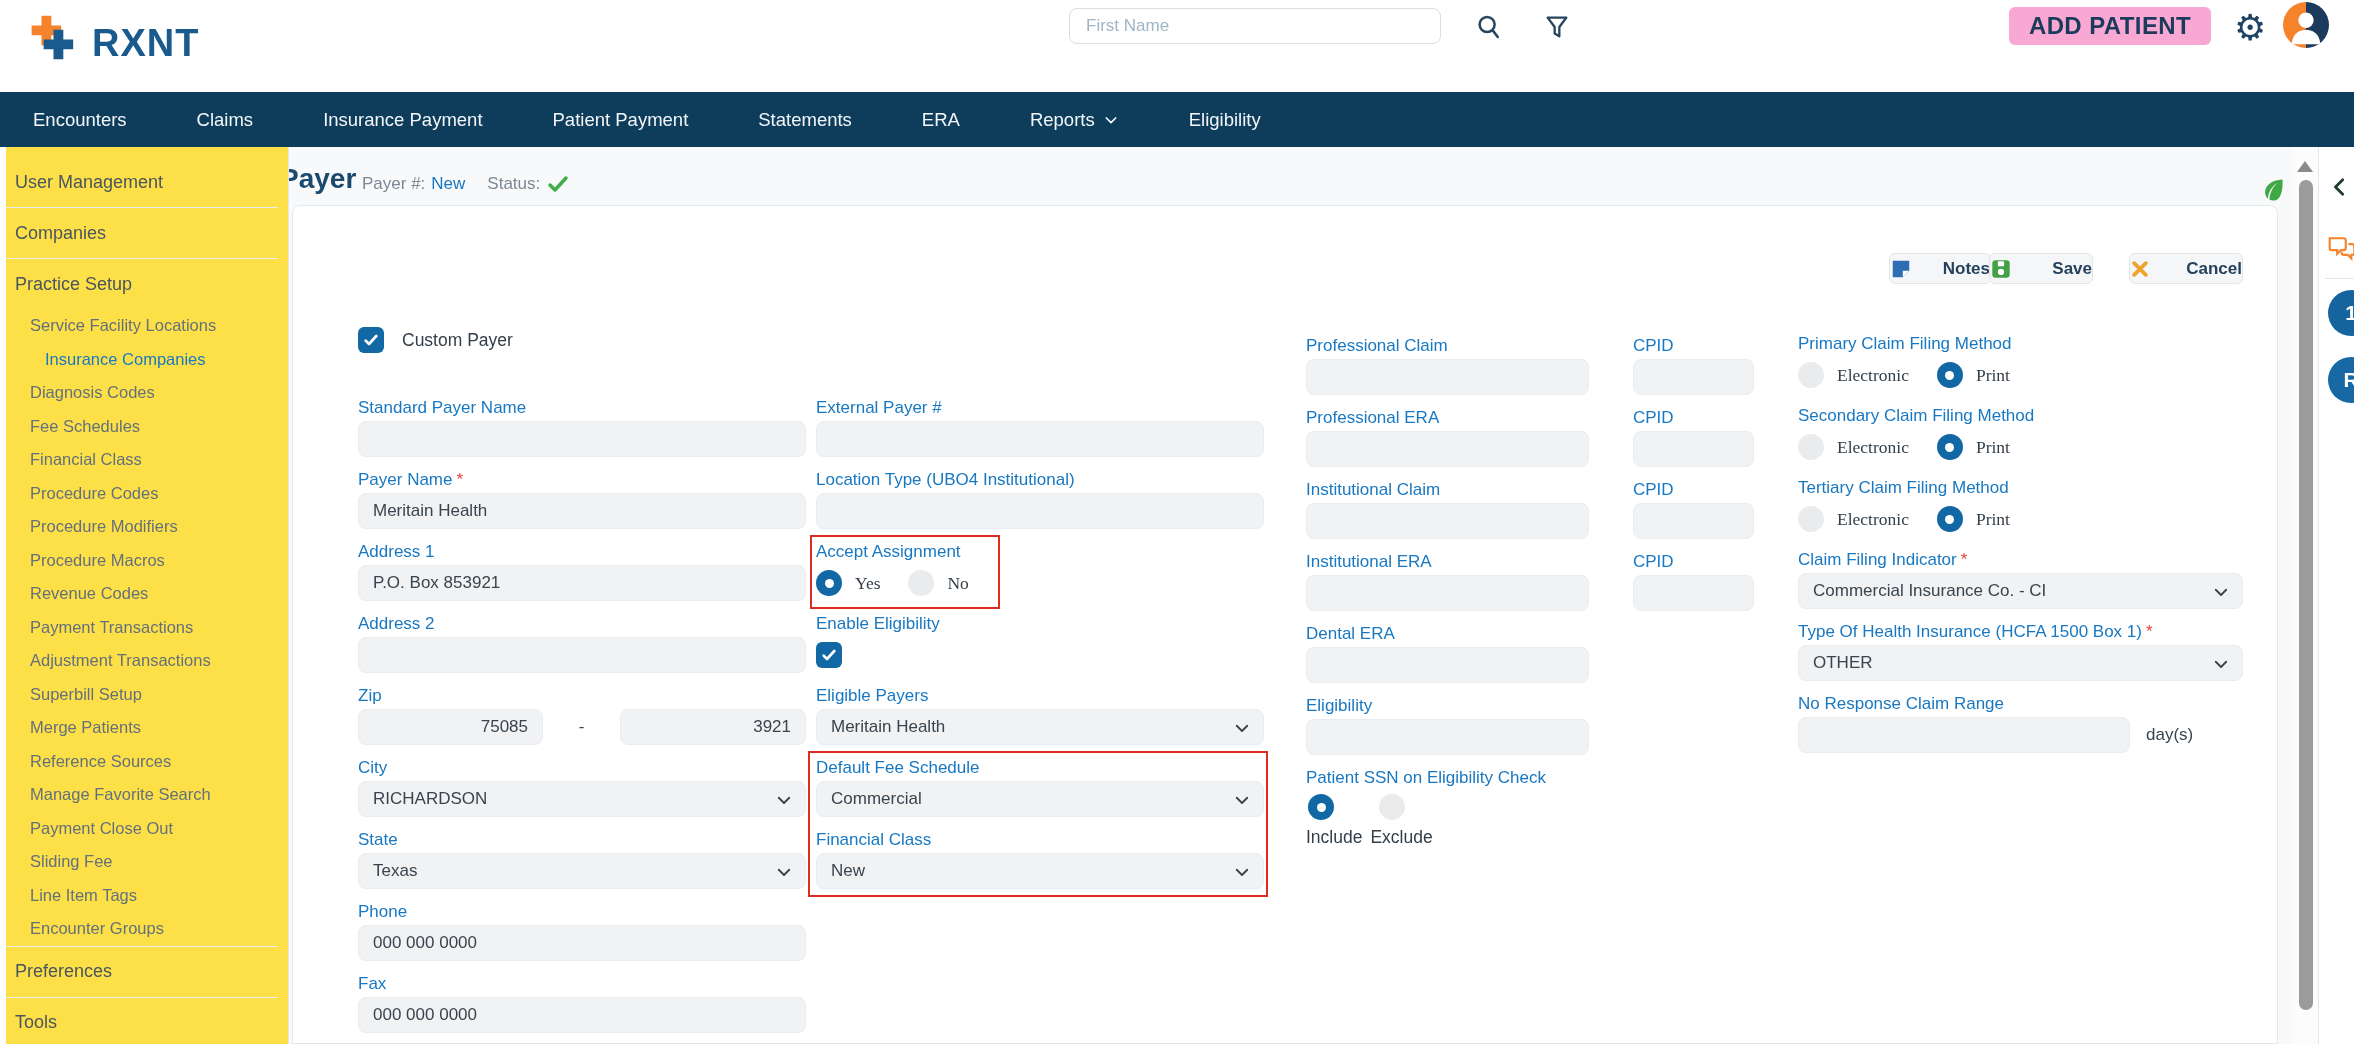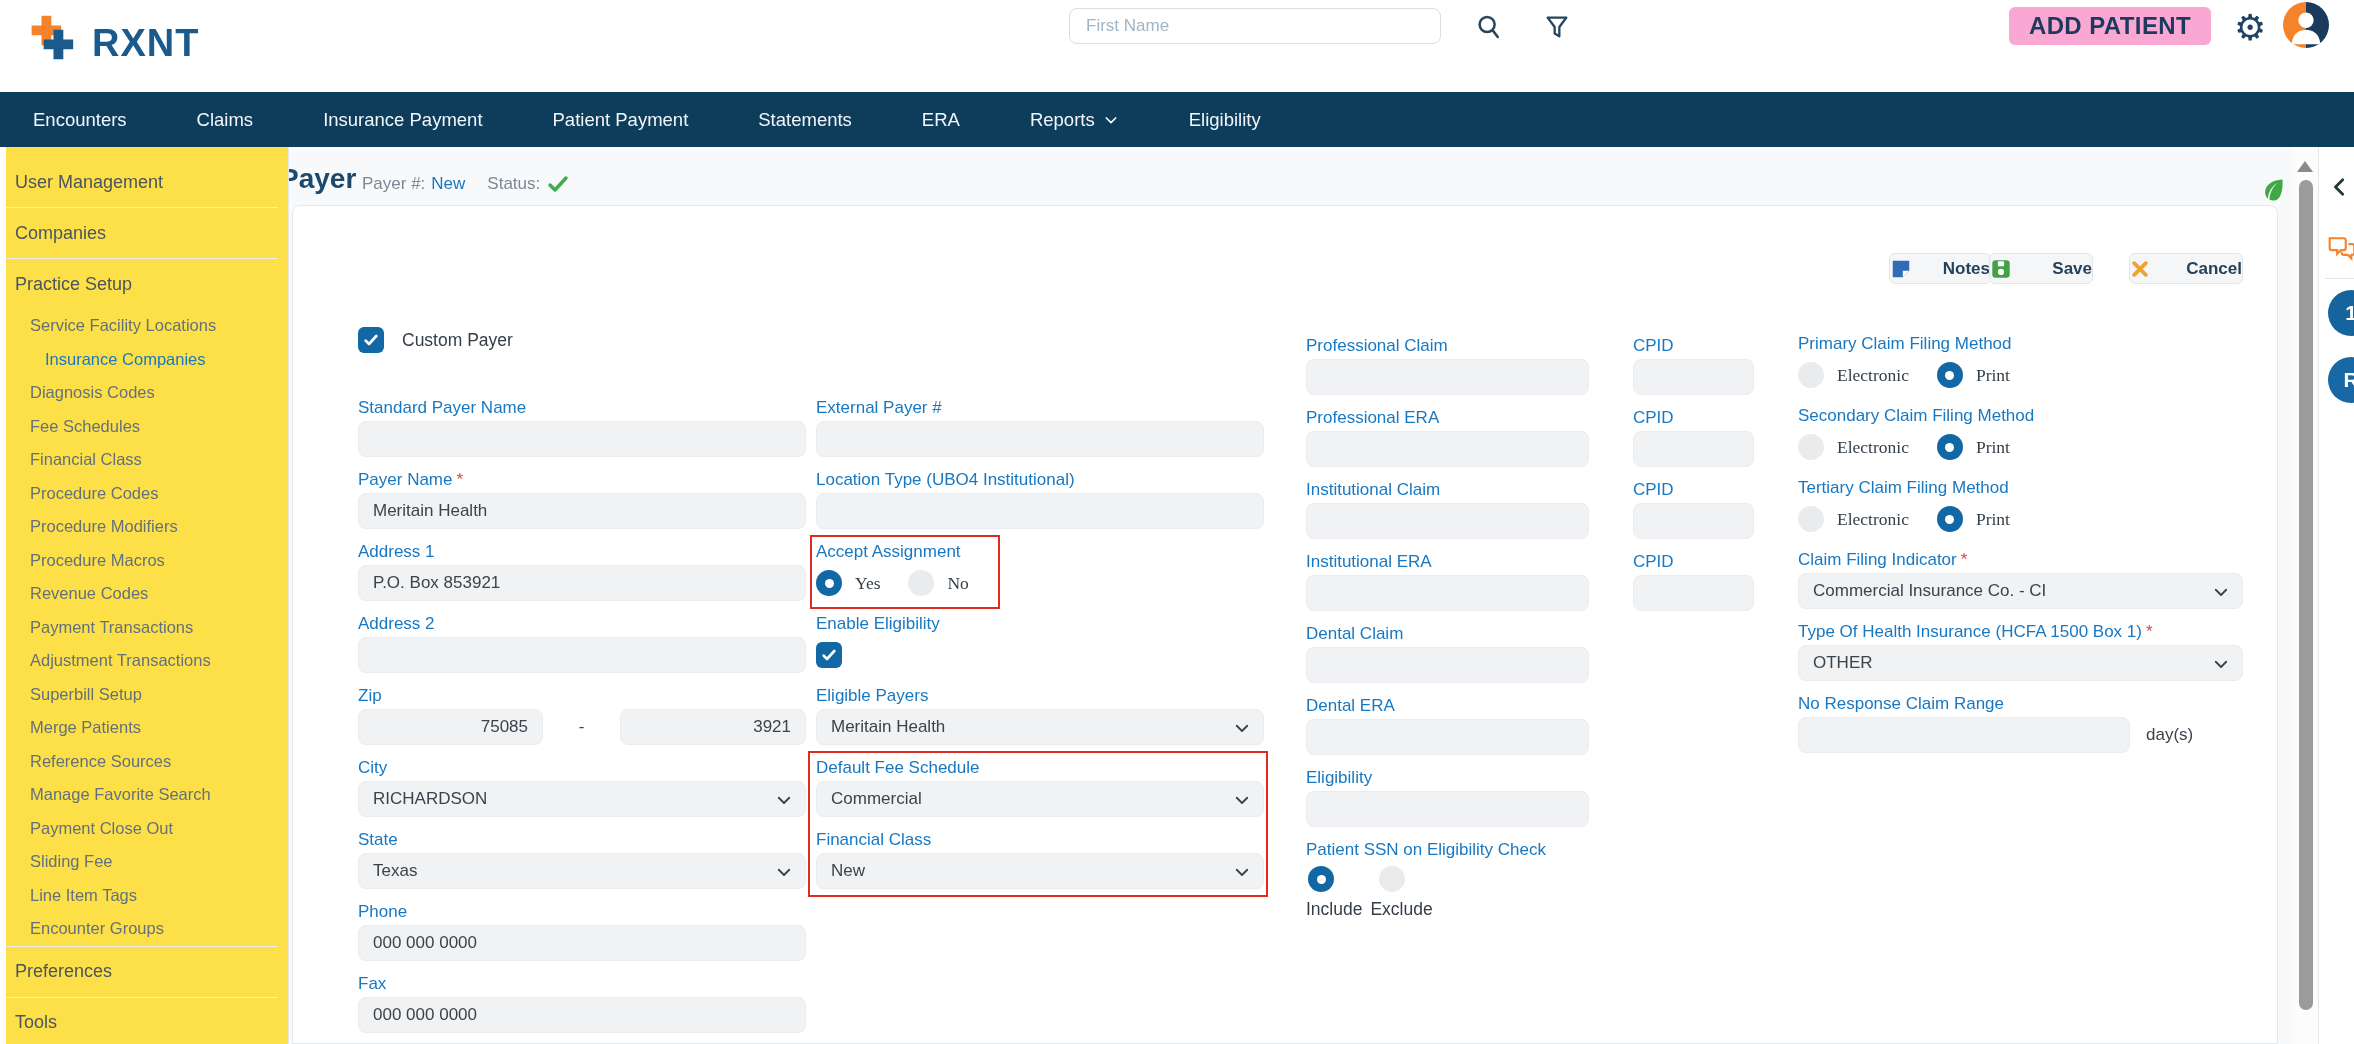--- a/index.html
+++ b/index.html
@@ -379,24 +379,20 @@
       </div>
       <div class="fgroup">
         <div class="flabel">Institutional Claim</div>
         <input class="finput" value="" style="">
       </div>
       <div class="fgroup">
         <div class="flabel">Institutional ERA</div>
         <input class="finput" value="" style="">
       </div>
       <div class="fgroup">
-        <div class="flabel">Dental Claim</div>
-        <input class="finput" value="" style="">
-      </div>
-      <div class="fgroup">
         <div class="flabel">Dental ERA</div>
         <input class="finput" value="" style="">
       </div>
       <div class="fgroup">
         <div class="flabel">Eligibility</div>
         <input class="finput" value="" style="">
       </div>
       <div class="fgroup">
         <div class="flabel">Patient SSN on Eligibility Check</div>
         <div class="ssn-radios">

